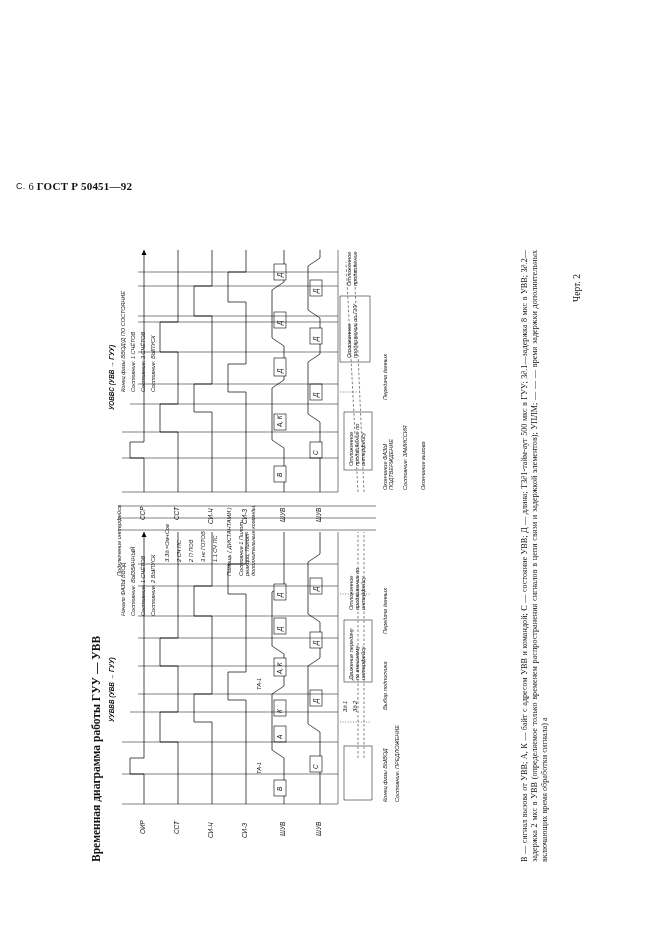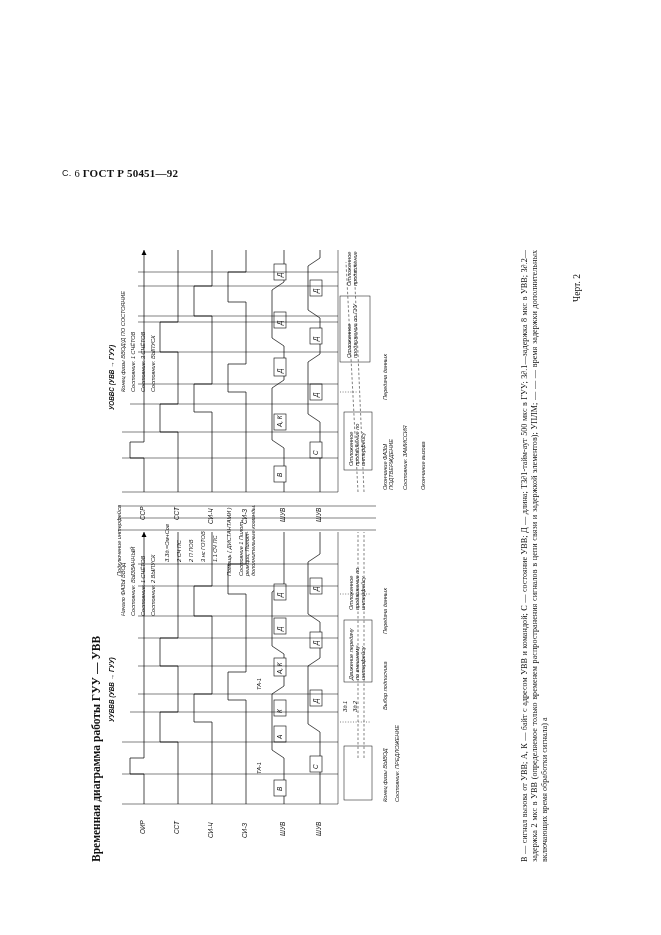--- a/index.html
+++ b/index.html
@@ -12,27 +12,26 @@
     height: 935px;
     position: relative;
     font-family: "Liberation Serif", serif;
     color: #111;
     overflow: hidden;
   }
 
   
   .page-header {
     position: absolute;
-    top: 167px;
+    top: 180px;
     left: 16px;
     font-family: "Liberation Serif", serif;
     font-size: 10.5px;
     letter-spacing: 0.2px;
     white-space: nowrap;
-    margin-left: 46px;
   }
   .page-header .mark {
     font-family: "Liberation Sans", sans-serif;
     font-size: 9px;
     vertical-align: 1px;
     margin-right: 3px;
   }
   .page-header .std {
     font-weight: bold;
     font-size: 11px;

